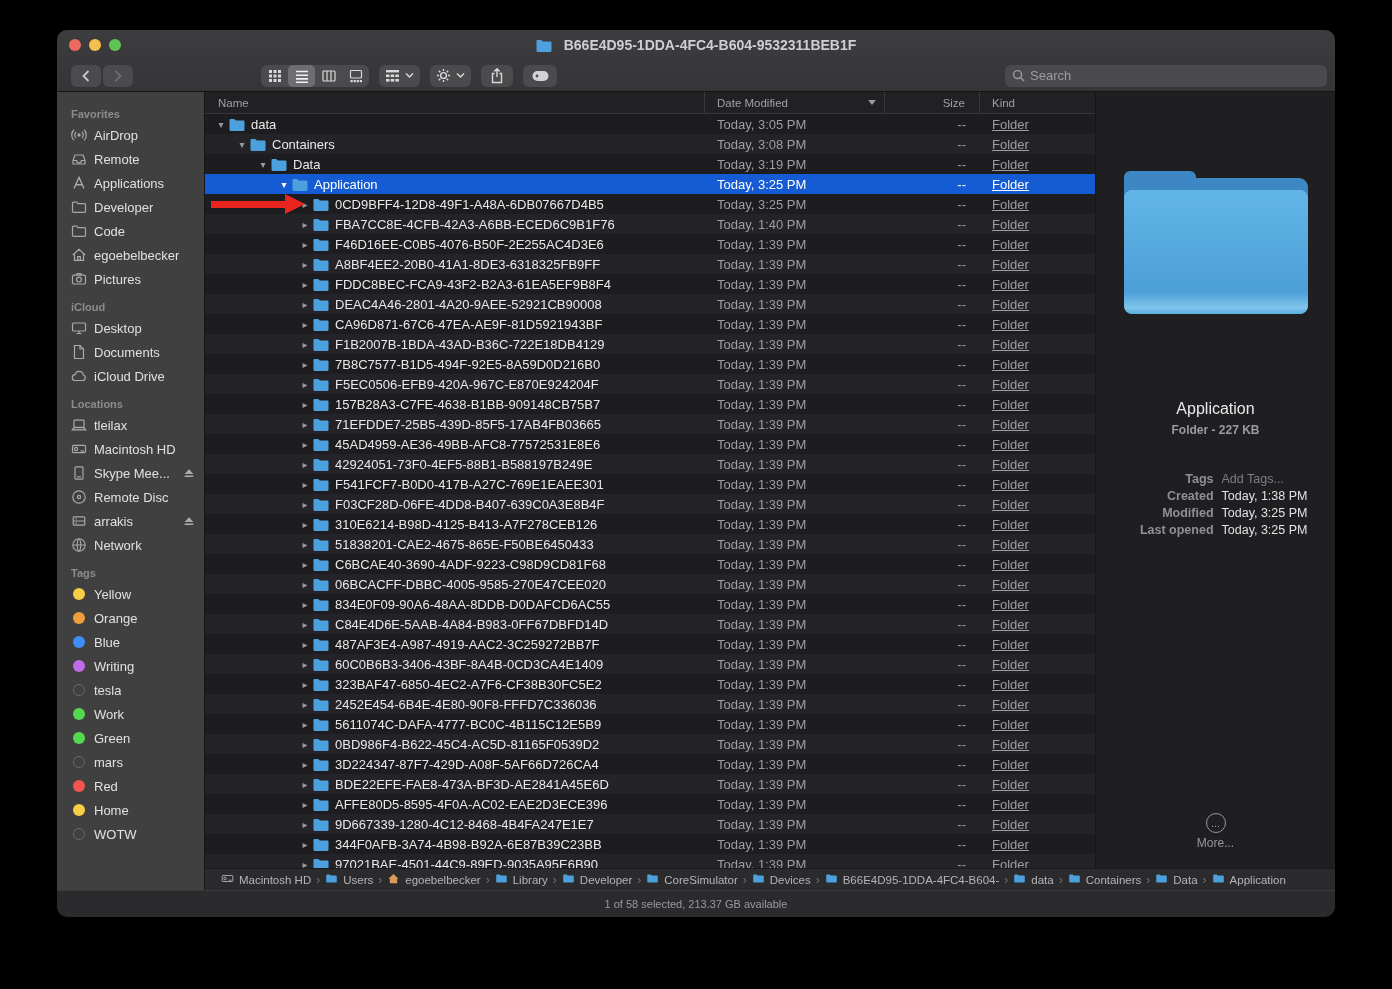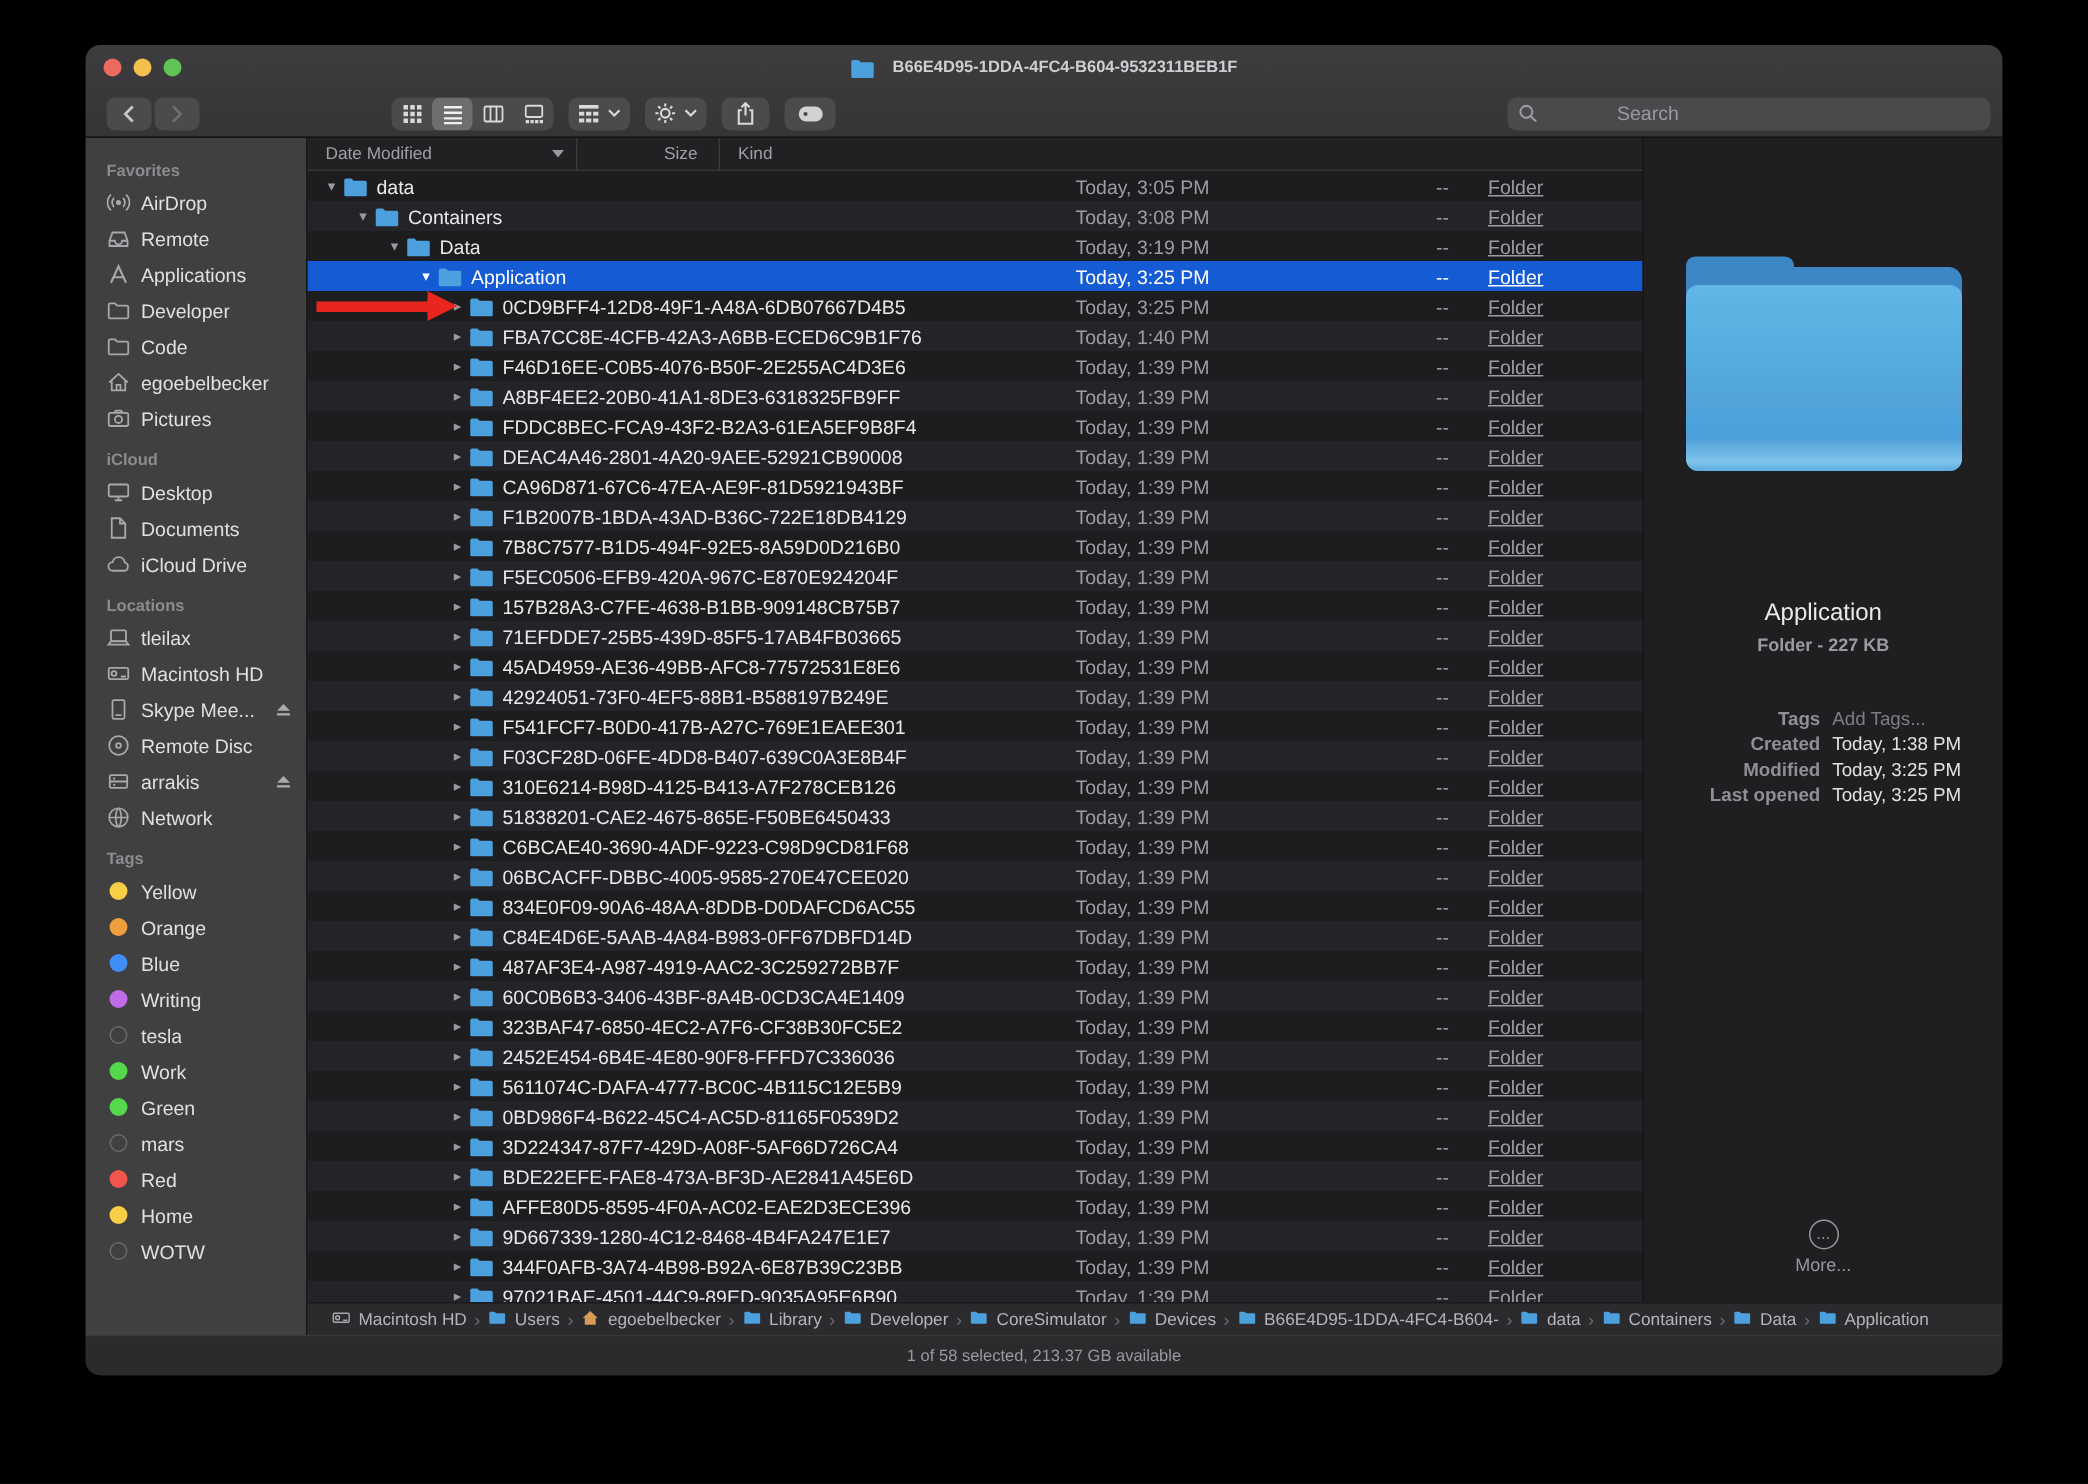--- a/index.html
+++ b/index.html
@@ -9,35 +9,35 @@
   .window { position:absolute; left:57px; top:30px; width:1278px; height:887px;
             background:#1e1e20; border-radius:10px; overflow:hidden;
             box-shadow:0 18px 50px rgba(0,0,0,.7); display:flex; flex-direction:column; }
 
   
   .chrome { background:linear-gradient(#3d3d3f,#353537); border-bottom:1px solid #151516; }
   .titlebar { position:relative; height:30px; display:flex; align-items:center; justify-content:center; }
   .lights { position:absolute; left:12px; top:9px; display:flex; gap:8px; }
   .light { width:12px; height:12px; border-radius:50%; }
   .light.r { background:#ec6b5e; } .light.y { background:#f5bf4e; } .light.g { background:#5fc454; }
-  .title { display:flex; align-items:center; gap:6px; font-size:11px; font-weight:bold; color:#cfcfd2; }
+  .title { display:flex; align-items:center; gap:6px; font-size:14px; font-weight:bold; color:#cfcfd2; }
   .toolbar { height:31px; display:flex; align-items:center; padding:0 8px; gap:10px; }
   .navbtns { display:flex; gap:2px; margin-left:6px; }
   .tbtn { height:22px; min-width:28px; display:flex; align-items:center; justify-content:center;
           background:#4b4b4d; border-radius:6px; border:none; color:#d9d9db; cursor:default; }
   .tbtn svg { display:block; }
   .navbtns .tbtn { background:#4b4b4d; width:30px; }
   .seg { display:flex; background:#4b4b4d; border-radius:6px; margin-left:118px; overflow:hidden; height:22px; }
   .seg .opt { width:27px; display:flex; align-items:center; justify-content:center; }
   .seg .opt.on { background:#6e6e71; border-radius:5px; }
   .drop { padding:0 6px; gap:5px; }
   .search { margin-left:auto; width:322px; height:22px; background:#4a4a4c; border-radius:6px;
             display:flex; align-items:center; padding:0 7px; gap:5px; }
   .search input { flex:1; background:transparent; border:none; outline:none; color:#e8e8e8;
-                  font-size:13px; font-family:inherit;margin-left:48px; }
+                  font-size:13px; font-family:inherit; }
   .search input::placeholder { color:#9b9ba0; }
 
   
   .mid { flex:1; display:flex; min-height:0; }
   .sidebar { width:148px; background:#404040; border-right:1px solid #161618; overflow:hidden; padding-top:6px; }
   .rightcol { flex:1; display:flex; flex-direction:column; min-width:0; }
   .panes { flex:1; display:flex; min-height:0; }
 
   
   .sb-title { font-size:11px; font-weight:bold; color:#8b8b90; padding:10px 0 3px 14px; }
@@ -469,20 +469,23 @@
     <span class="sb-label">WOTW</span>
 
   </div>
             </div>
   </div>
         </aside>
       <div class="rightcol">
         <div class="panes">
           <section class="content">
             <div class="list-header">
+              <div class="hc name">
+                  <span>Name</span>
+                </div>
               <div class="hc date">
                   <span>Date Modified</span>
                   <span class="sort-caret"></span>
                 </div>
               <div class="hc size">
                   <span>Size</span>
                 </div>
               <div class="hc kind">
                   <span>Kind</span>
                 </div>

